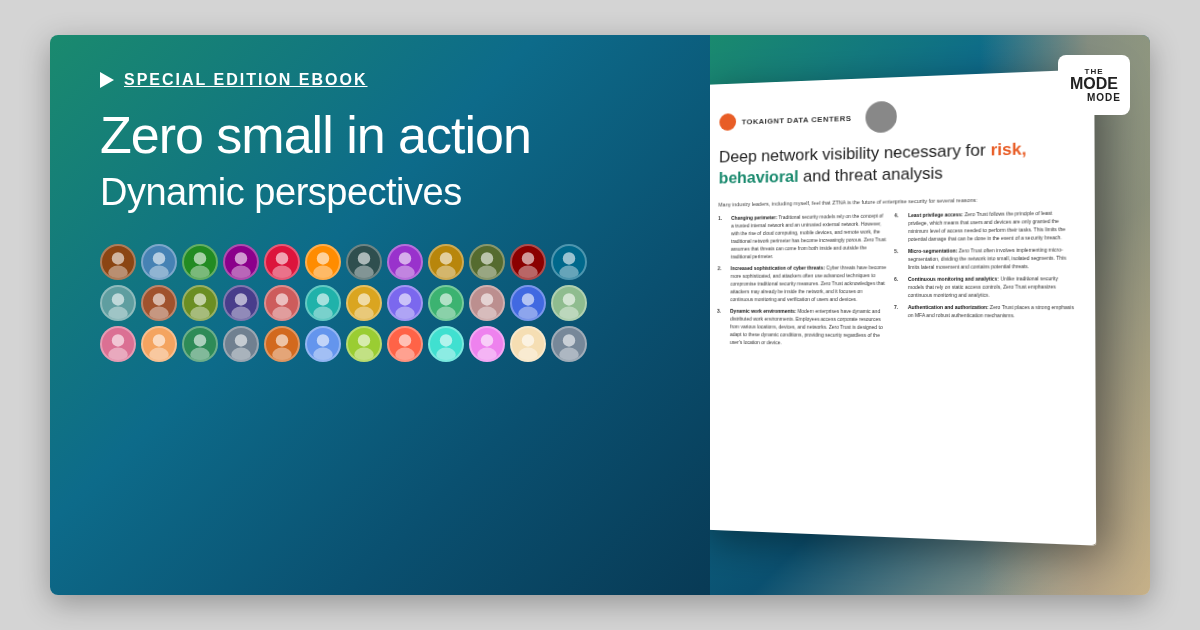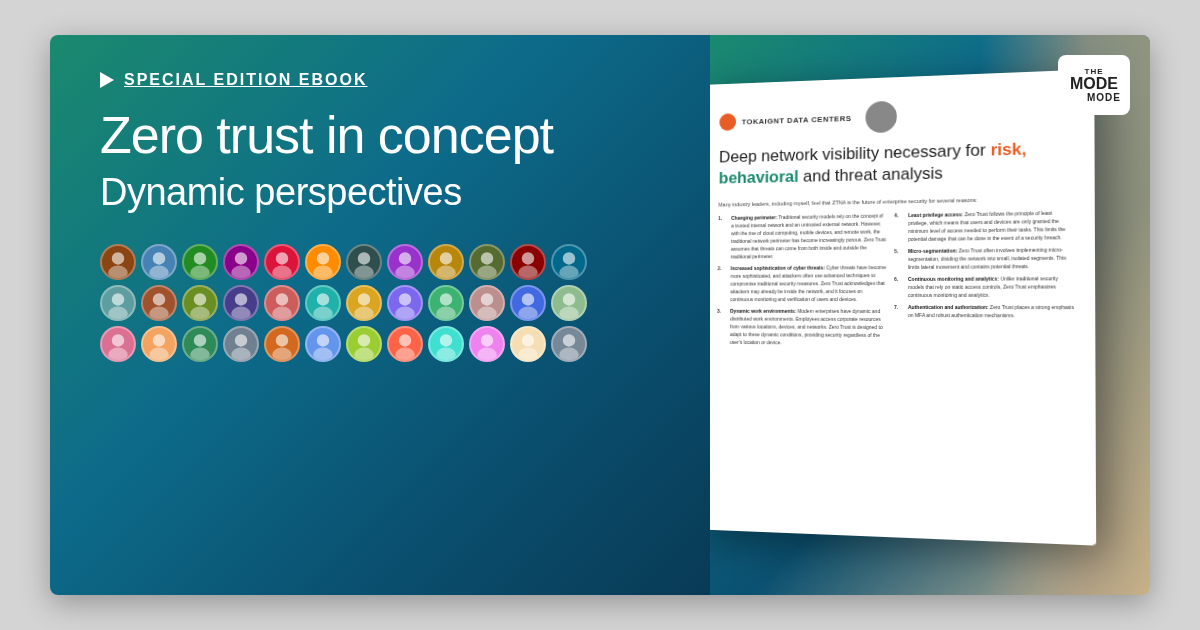--- a/index.html
+++ b/index.html
@@ -290,21 +290,21 @@
 <div class="outer-frame">
   <div class="banner-container">
 
     <div class="left-section">
 
       <div class="special-edition">
         <div class="play-icon"></div>
         <span class="special-edition-text">SPECIAL EDITION EBOOK</span>
       </div>
 
-      <div class="main-title">Zero trust in concept</div>
+      <div class="main-title">Zero small in action</div>
       <div class="sub-title">Dynamic perspectives</div>
 
       <div class="avatar-grid" id="avatar-grid">
       <div class="avatar" style="background: rgb(139, 69, 19);">
             <svg width="36" height="36" viewBox="0 0 36 36">
       <circle cx="18" cy="14" r="7" fill="rgba(255,255,255,0.6)"></circle>
       <ellipse cx="18" cy="30" rx="11" ry="8" fill="rgba(255,255,255,0.4)"></ellipse>
     </svg>
           </div>
           <div class="avatar" style="background: rgb(70, 130, 180);">

